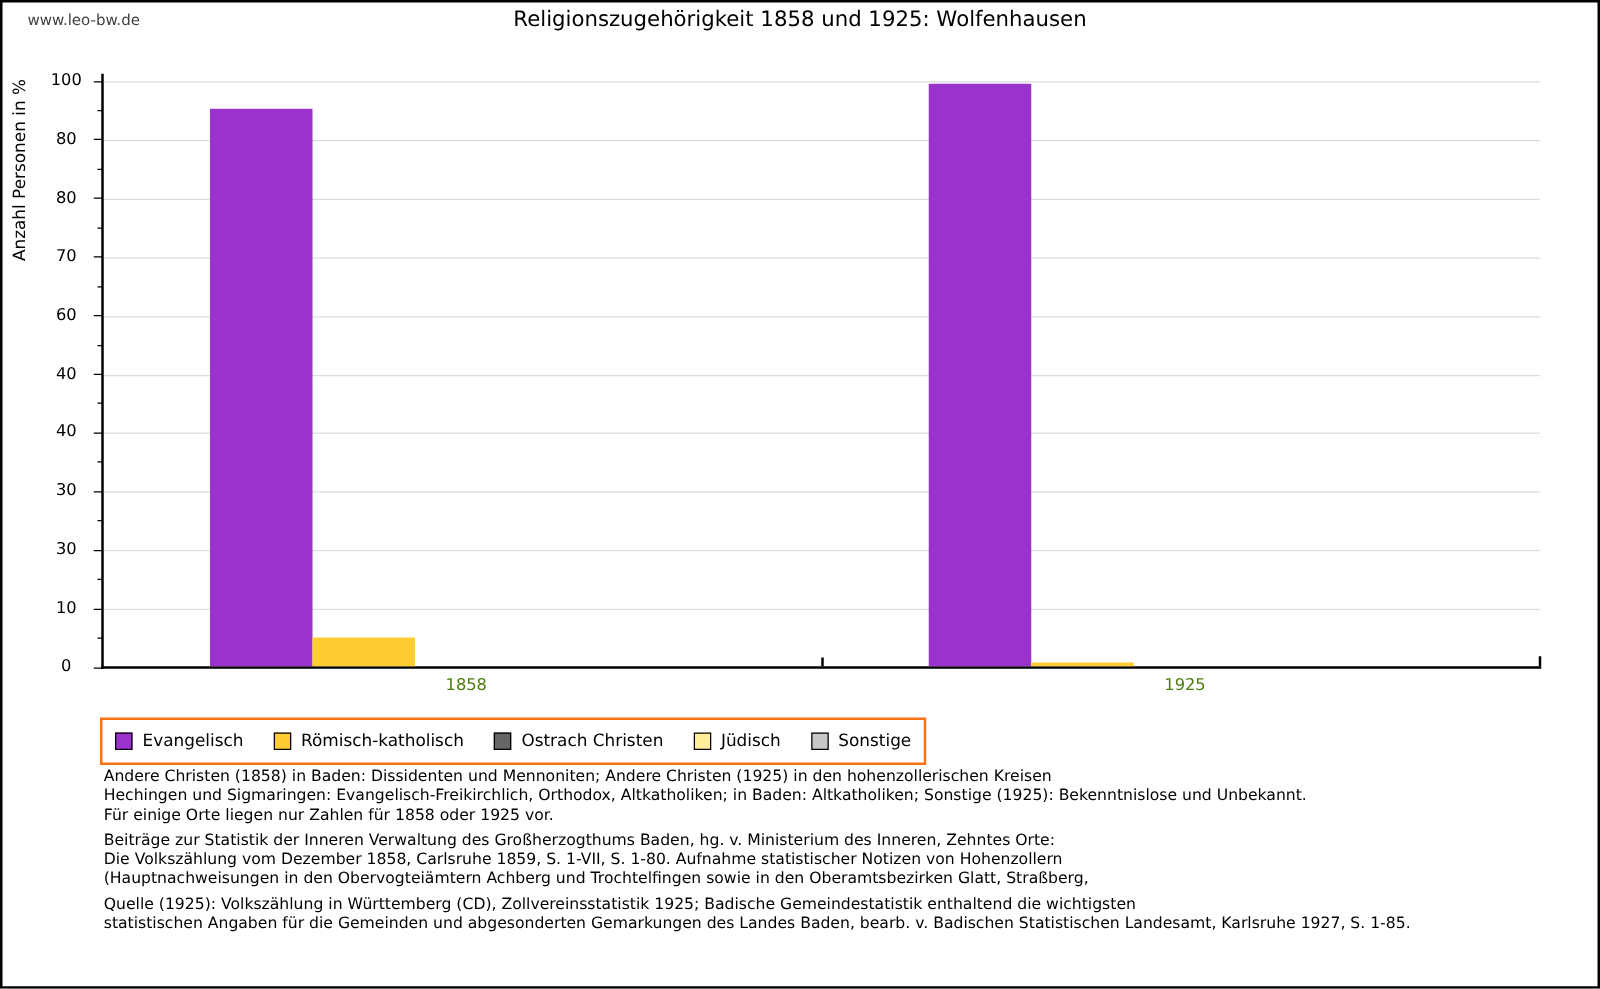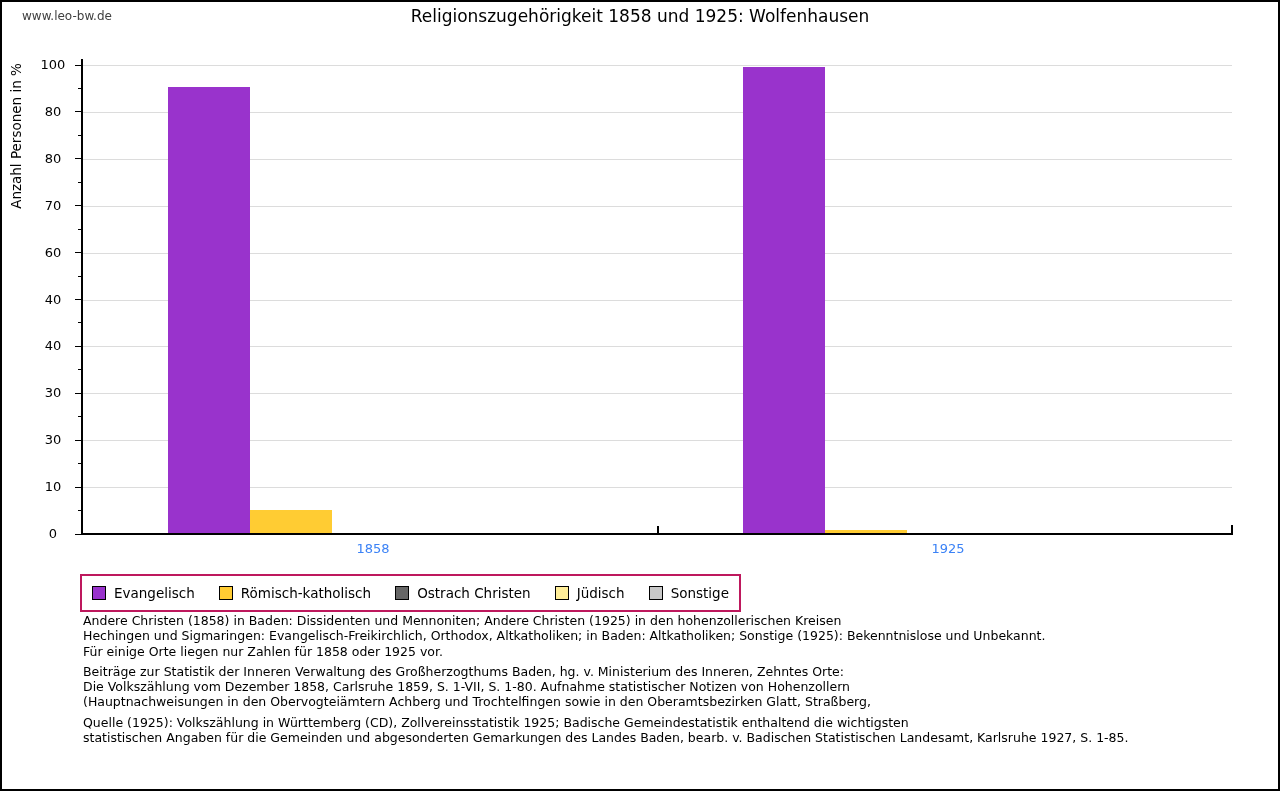--- a/index.html
+++ b/index.html
@@ -29,26 +29,26 @@
   }
   .gridline{position:absolute;height:1px;background:#dcdcdc;}
   .axis{position:absolute;background:#000;}
   .tick{position:absolute;background:#000;}
   .y-label{
     position:absolute;width:42px;text-align:center;
     font-size:13px;line-height:14px;color:#000;
   }
   .x-label{
     position:absolute;width:100px;text-align:center;
-    font-size:13px;color:#3b82f6;
+    font-size:13px;color:#4d7c0f;
   }
   .bar{position:absolute;}
   .legend{
     position:absolute;left:78px;top:572px;width:661px;height:24px;
-    box-sizing:border-box;border:2px solid #be185d;background:#fff;
+    box-sizing:border-box;border:2px solid #f97316;background:#fff;
     display:flex;align-items:center;justify-content:space-between;
     padding:17px 10px;font-size:13.5px;
   }
   .legend-item{display:flex;align-items:center;white-space:nowrap;}
   .legend-swatch{
     display:inline-block;width:12px;height:12px;
     border:1px solid #000;margin-right:8px;flex:none;
   }
   .notes{
     position:absolute;left:81px;top:611px;right:20px;

